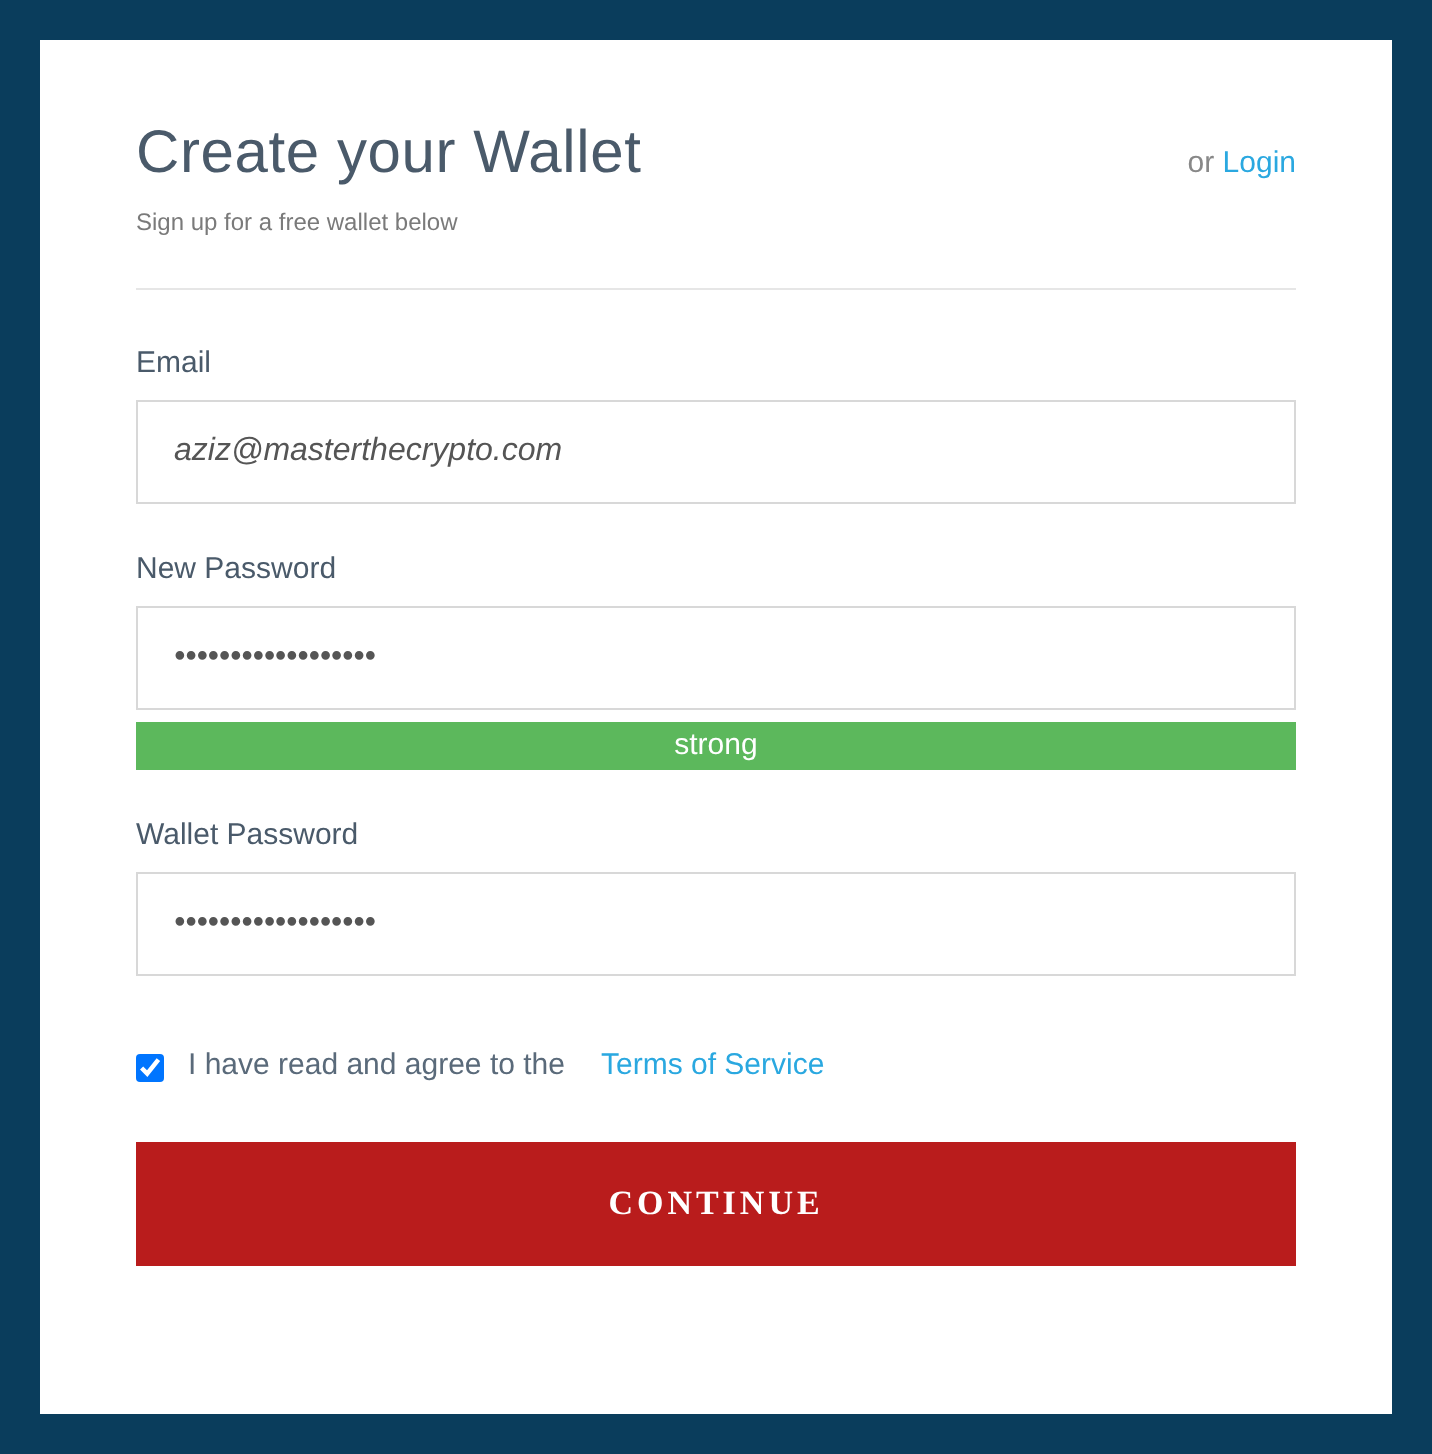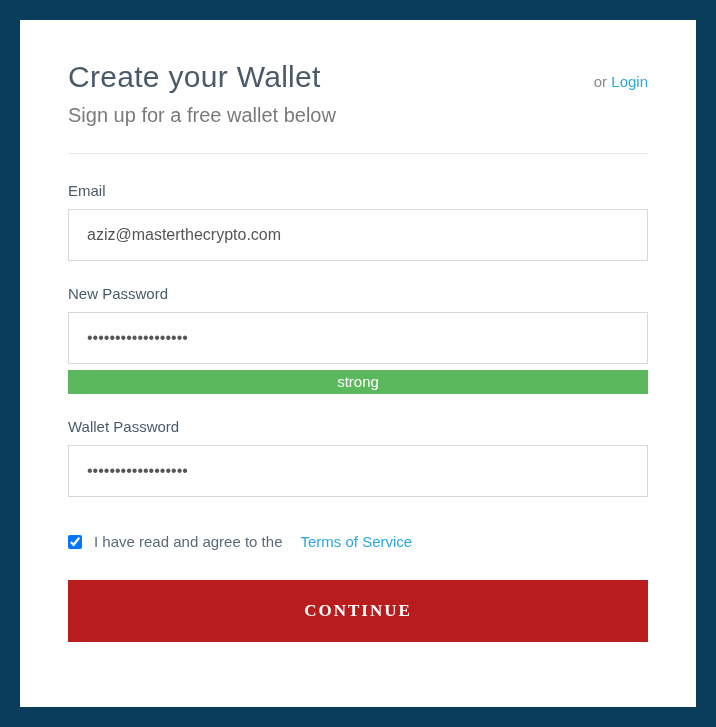--- a/index.html
+++ b/index.html
@@ -36,21 +36,21 @@
       font-size: 15px;
       color: #888888;
       margin-left: 44px;
     }
     .login-link {
       color: #2aa8e0;
       text-decoration: none;
       cursor: pointer;
     }
     .subtitle {
-      font-size: 20px;
+      font-size: 12px;
       font-weight: 300;
       color: #7a7a7a;
       margin-bottom: 26px;
     }
     .divider {
       border: none;
       border-top: 1px solid #e6e6e6;
       margin-bottom: 28px;
     }
     .field-group {
@@ -65,37 +65,38 @@
     }
     .input {
       width: 100%;
       height: 52px;
       border: 1px solid #d8d8d8;
       padding: 0 18px;
       font-size: 16px;
       color: #555555;
       font-family: inherit;
       outline: none;
+      font-style: italic;
     }
     .input::placeholder {
       color: #aaaaaa;
     }
     .strength-bar {
       width: 100%;
       height: 24px;
       background: #5cb85c;
       color: #ffffff;
       font-size: 15px;
       text-align: center;
       line-height: 24px;
       margin-top: 6px;
     }
     .terms-row {
       display: flex;
-      align-items: center;
+      align-items: flex-end;
       margin-top: 36px;
       margin-bottom: 30px;
       font-size: 15px;
       color: #5a6a7a;
     }
     .terms-row input[type="checkbox"] {
       margin-right: 12px;
       width: 14px;
       height: 14px;
       cursor: pointer;

